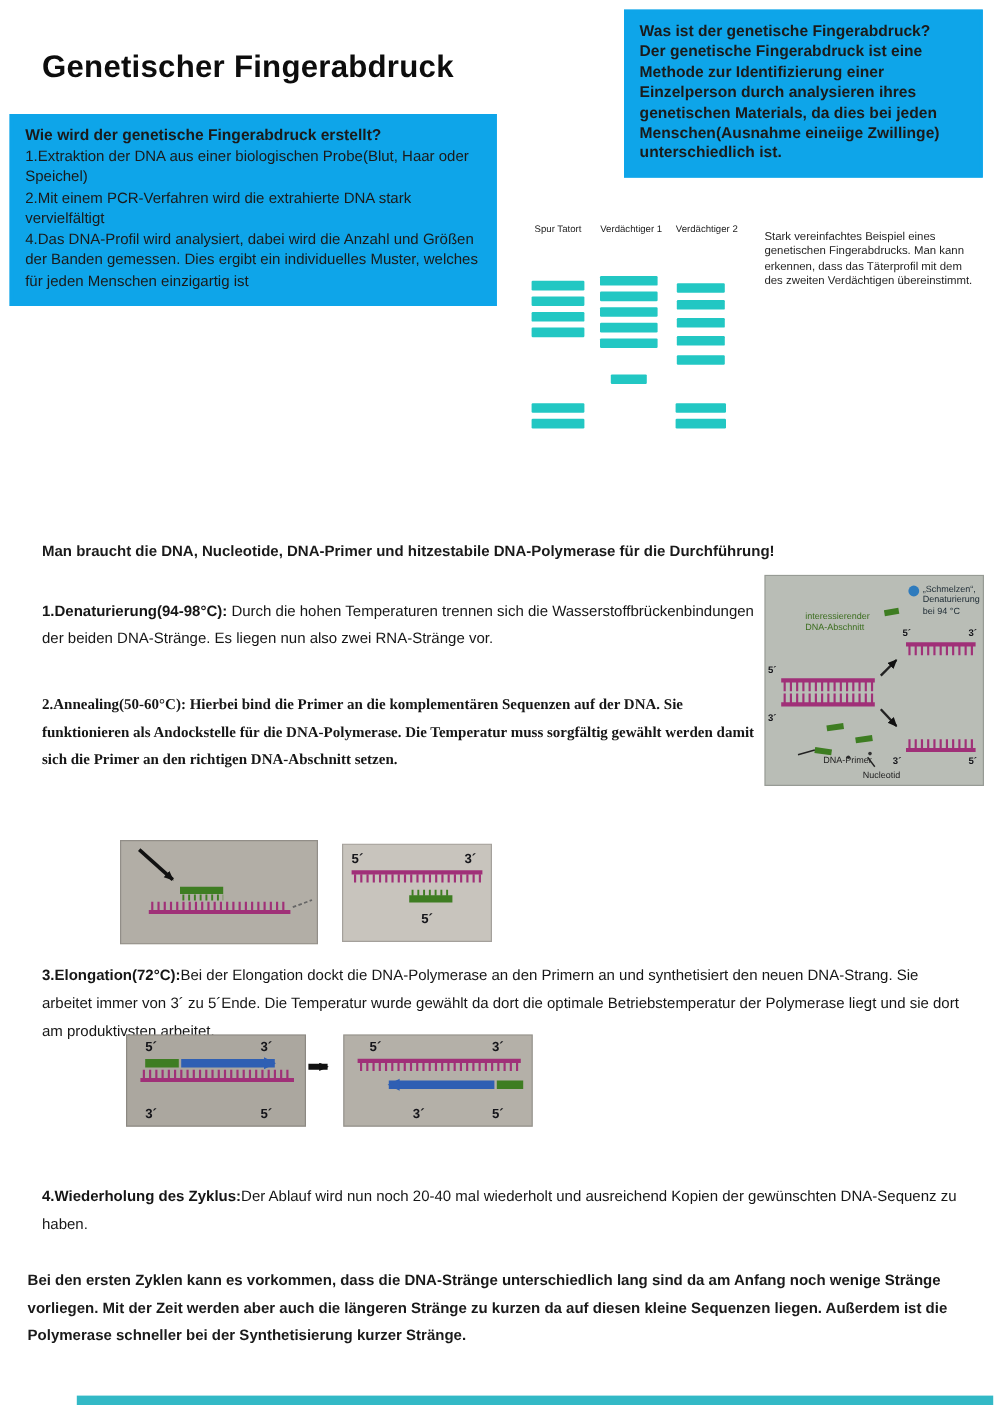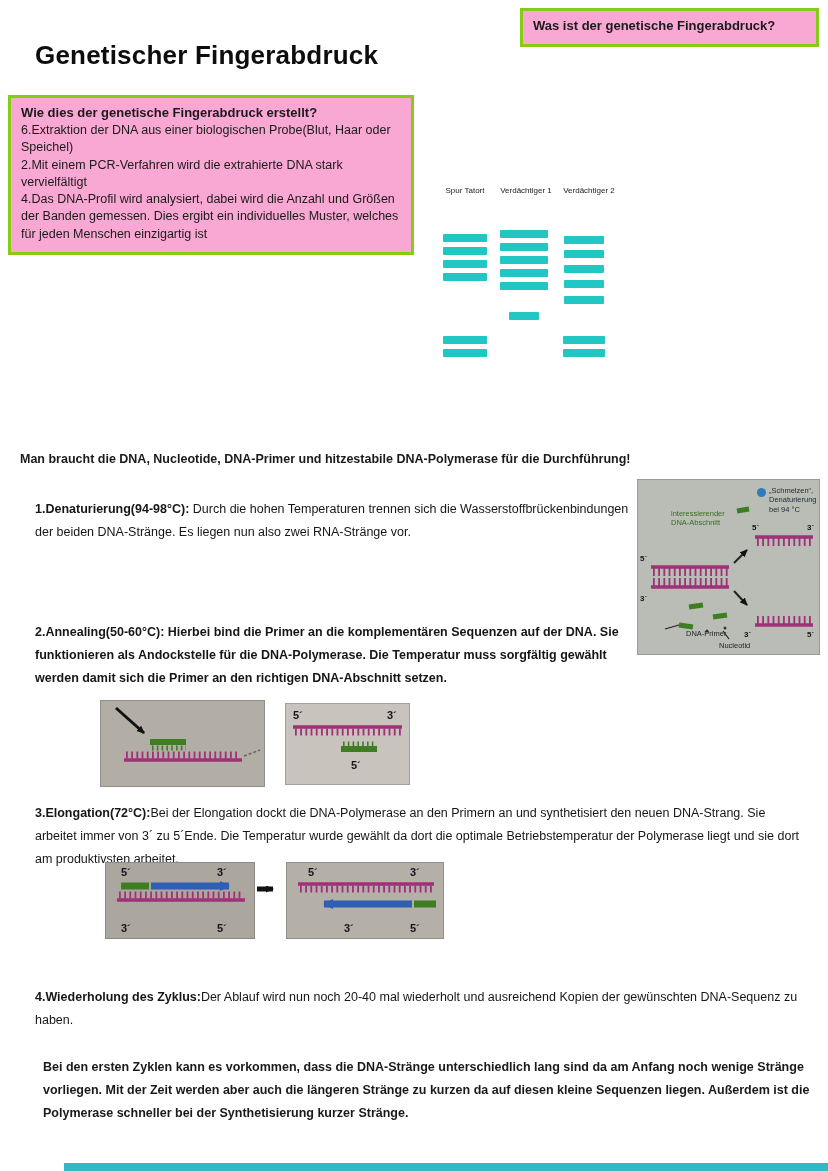--- a/index.html
+++ b/index.html
@@ -4,21 +4,21 @@
 <title>Genetischer Fingerabdruck</title>
 <style>
   * { margin:0; padding:0; box-sizing:border-box; }
   html,body { background:#ffffff; }
   body { font-family:"Liberation Sans", sans-serif; color:#1a1a1a; }
   .page { position:relative; width:828px; height:1171px; background:#fff; overflow:hidden; }
   .abs { position:absolute; }
 
   .main-title { font-size:26px; font-weight:bold; letter-spacing:0.2px; color:#0d0d0d; }
 
-  .redbox { border:3px solid #84cc16; padding:7px 10px 9px 10px; background:#f9a8d4; }
+  .redbox { border:3px solid #0ea5e9; padding:7px 10px 9px 10px; background:#0ea5e9; }
   .box-title { font-size:13px; font-weight:bold; margin-bottom:2px; }
   .what-body { font-size:13px; font-weight:bold; line-height:1.3; }
   .how-item { font-size:12.5px; line-height:1.38; }
 
   .gel-label { position:absolute; top:0; text-align:center; font-size:8px; color:#222; }
   .gel-lane { position:absolute; top:44px; height:136px; }
   .gel-band { position:absolute; left:50%; transform:translateX(-50%); height:8px; border-radius:1px; }
   .gel-caption { font-size:9.5px; line-height:1.3; color:#222; }
 
   .pcr-title { font-size:25px; font-weight:bold; text-align:center; color:#0d0d0d; }
@@ -50,25 +50,26 @@
     </marker>
   </defs>
 </svg>
 
 <div class="page">
 
   <h1 class="abs main-title" style="left:35px; top:40px;">Genetischer Fingerabdruck</h1>
 
   <section class="abs redbox" style="left:520px; top:8px; width:299px;">
     <div class="box-title">Was ist der genetische Fingerabdruck?</div>
+    <div class="what-body">Der genetische Fingerabdruck ist eine Methode zur Identifizierung einer Einzelperson durch analysieren ihres genetischen Materials, da dies bei jeden Menschen(Ausnahme eineiige Zwillinge) unterschiedlich ist.</div>
   </section>
 
   <section class="abs redbox" style="left:8px; top:95px; width:406px;">
-    <div class="box-title">Wie dies der genetische Fingerabdruck erstellt?</div>
-    <div class="how-item">6.Extraktion der DNA aus einer biologischen Probe(Blut, Haar oder Speichel)</div>
+    <div class="box-title">Wie wird der genetische Fingerabdruck erstellt?</div>
+    <div class="how-item">1.Extraktion der DNA aus einer biologischen Probe(Blut, Haar oder Speichel)</div>
     <div class="how-item">2.Mit einem PCR-Verfahren wird die extrahierte DNA stark vervielfältigt</div>
     <div class="how-item">4.Das DNA-Profil wird analysiert, dabei wird die Anzahl und Größen der Banden gemessen. Dies ergibt ein individuelles Muster, welches für jeden Menschen einzigartig ist</div>
   </section>
 
   <div class="abs" style="left:438px; top:186px; width:200px; height:182px;">
     <div class="gel-label" style="left:0; width:54px;">Spur Tatort</div>
     <div class="gel-label" style="left:58px; width:60px;">Verdächtiger 1</div>
     <div class="gel-label" style="left:120px; width:62px;">Verdächtiger 2</div>
     <div class="gel-lane" style="left:4px; width:46px;">
         <div class="gel-band" style="top: 4px; width: 44px; background: rgb(34, 199, 195);"></div>
@@ -90,23 +91,24 @@
         <div class="gel-band" style="top: 6px; width: 40px; background: rgb(34, 199, 195);"></div>
         <div class="gel-band" style="top: 20px; width: 40px; background: rgb(34, 199, 195);"></div>
         <div class="gel-band" style="top: 35px; width: 40px; background: rgb(34, 199, 195);"></div>
         <div class="gel-band" style="top: 50px; width: 40px; background: rgb(34, 199, 195);"></div>
         <div class="gel-band" style="top: 66px; width: 40px; background: rgb(34, 199, 195);"></div>
         <div class="gel-band" style="top: 106px; width: 42px; background: rgb(34, 199, 195);"></div>
         <div class="gel-band" style="top: 119px; width: 42px; background: rgb(34, 199, 195);"></div>
       </div>
   </div>
 
-
-
-  <p class="abs req" style="left:20px; top:452px; width:760px;">Man braucht die DNA, Nucleotide, DNA-Primer und hitzestabile DNA-Polymerase für die Durchführung!</p>
+  <div class="abs gel-caption" style="left:637px; top:192px; width:178px;">Stark vereinfachtes Beispiel eines genetischen Fingerabdrucks. Man kann erkennen, dass das Täterprofil mit dem des zweiten Verdächtigen übereinstimmt.</div>
+
+
+  <p class="abs req" style="left:35px; top:452px; width:760px;">Man braucht die DNA, Nucleotide, DNA-Primer und hitzestabile DNA-Polymerase für die Durchführung!</p>
 
   <p class="abs step" style="left:35px; top:498px; width:605px;">
     <span class="lead">1.Denaturierung(94-98°C):</span><span> Durch die hohen Temperaturen trennen sich die Wasserstoffbrückenbindungen der beiden DNA-Stränge. Es liegen nun also zwei RNA-Stränge vor.</span>
   </p>
 
   <div class="photo" style="left:637px; top:479px; width:183px; height:176px; background:#b9bdb6;">
     <span class="dot" style="left:120px; top:9px;"></span>
     <div class="fig-label" style="left:132px; top:7px; color:#1c2a33; font-weight:normal;">„Schmelzen“,
 Denaturierung
 bei 94 °C</div>
@@ -135,21 +137,21 @@
       <line x1="100" y1="32" x2="112" y2="30" stroke="#3e7d22" stroke-width="5"></line>
       <circle cx="70" cy="152" r="1.5" fill="#333"></circle>
       <circle cx="88" cy="149" r="1.5" fill="#333"></circle>
       <line x1="28" y1="150" x2="42" y2="146" stroke="#222" stroke-width="1.2"></line>
       <line x1="92" y1="160" x2="86" y2="152" stroke="#222" stroke-width="1.2"></line>
     </svg>
     <div class="fig-label" style="left:4px; top:150px; color:#222;padding-left:45px;">DNA-Primer</div>
     <div class="fig-label" style="left:82px; top:162px; color:#222;">Nucleotid</div>
   </div>
 
-  <p class="abs step all-bold" style="left:35px; top:621px; width:600px;">
+  <p class="abs step all-bold" style="left:35px; top:576px; width:600px;font-family:Liberation Serif, serif;">
     <span class="lead">2.Annealing(50-60°C):</span><span> Hierbei bind die Primer an die komplementären Sequenzen auf der DNA. Sie funktionieren als Andockstelle für die DNA-Polymerase. Die Temperatur muss sorgfältig gewählt werden damit sich die Primer an den richtigen DNA-Abschnitt setzen.</span>
   </p>
 
   <div class="photo" style="left:100px; top:700px; width:165px; height:87px; background:#b2aea6;">
     <svg class="fig-svg" width="165" height="87">
       <line x1="16" y1="8" x2="44" y2="33" stroke="#111" stroke-width="3" marker-end="url(#ah-black)"></line>
       <line x1="50" y1="42" x2="86" y2="42" stroke="#3e7d22" stroke-width="6"></line>
       <line x1="52" y1="48" x2="86" y2="48" stroke="#3e7d22" stroke-width="5" stroke-dasharray="1.6 3.2"></line>
       <line x1="26" y1="55" x2="140" y2="55" stroke="#a03078" stroke-width="7" stroke-dasharray="1.8 3.4"></line>
       <line x1="24" y1="60" x2="142" y2="60" stroke="#a03078" stroke-width="3.5"></line>
@@ -202,17 +204,17 @@
       <line x1="128" y1="42" x2="150" y2="42" stroke="#3e7d22" stroke-width="7"></line>
       <text x="58" y="70" class="prime big">3´</text>
       <text x="124" y="70" class="prime big">5´</text>
     </svg>
   </div>
 
   <p class="abs step" style="left:35px; top:986px; width:775px;">
     <span class="lead">4.Wiederholung des Zyklus:</span><span>Der Ablauf wird nun noch 20-40 mal wiederholt und ausreichend Kopien der gewünschten DNA-Sequenz zu haben.</span>
   </p>
 
-  <p class="abs closing" style="left:43px; top:1056px; width:772px;">Bei den ersten Zyklen kann es vorkommen, dass die DNA-Stränge unterschiedlich lang sind da am Anfang noch wenige Stränge vorliegen. Mit der Zeit werden aber auch die längeren Stränge zu kurzen da auf diesen kleine Sequenzen liegen. Außerdem ist die Polymerase schneller bei der Synthetisierung kurzer Stränge.</p>
+  <p class="abs closing" style="left:23px; top:1056px; width:772px;">Bei den ersten Zyklen kann es vorkommen, dass die DNA-Stränge unterschiedlich lang sind da am Anfang noch wenige Stränge vorliegen. Mit der Zeit werden aber auch die längeren Stränge zu kurzen da auf diesen kleine Sequenzen liegen. Außerdem ist die Polymerase schneller bei der Synthetisierung kurzer Stränge.</p>
 
   <div class="abs bottom-bar" style="left:64px; top:1163px; width:764px; height:8px;"></div>
 
 </div>
 
 </body></html>

